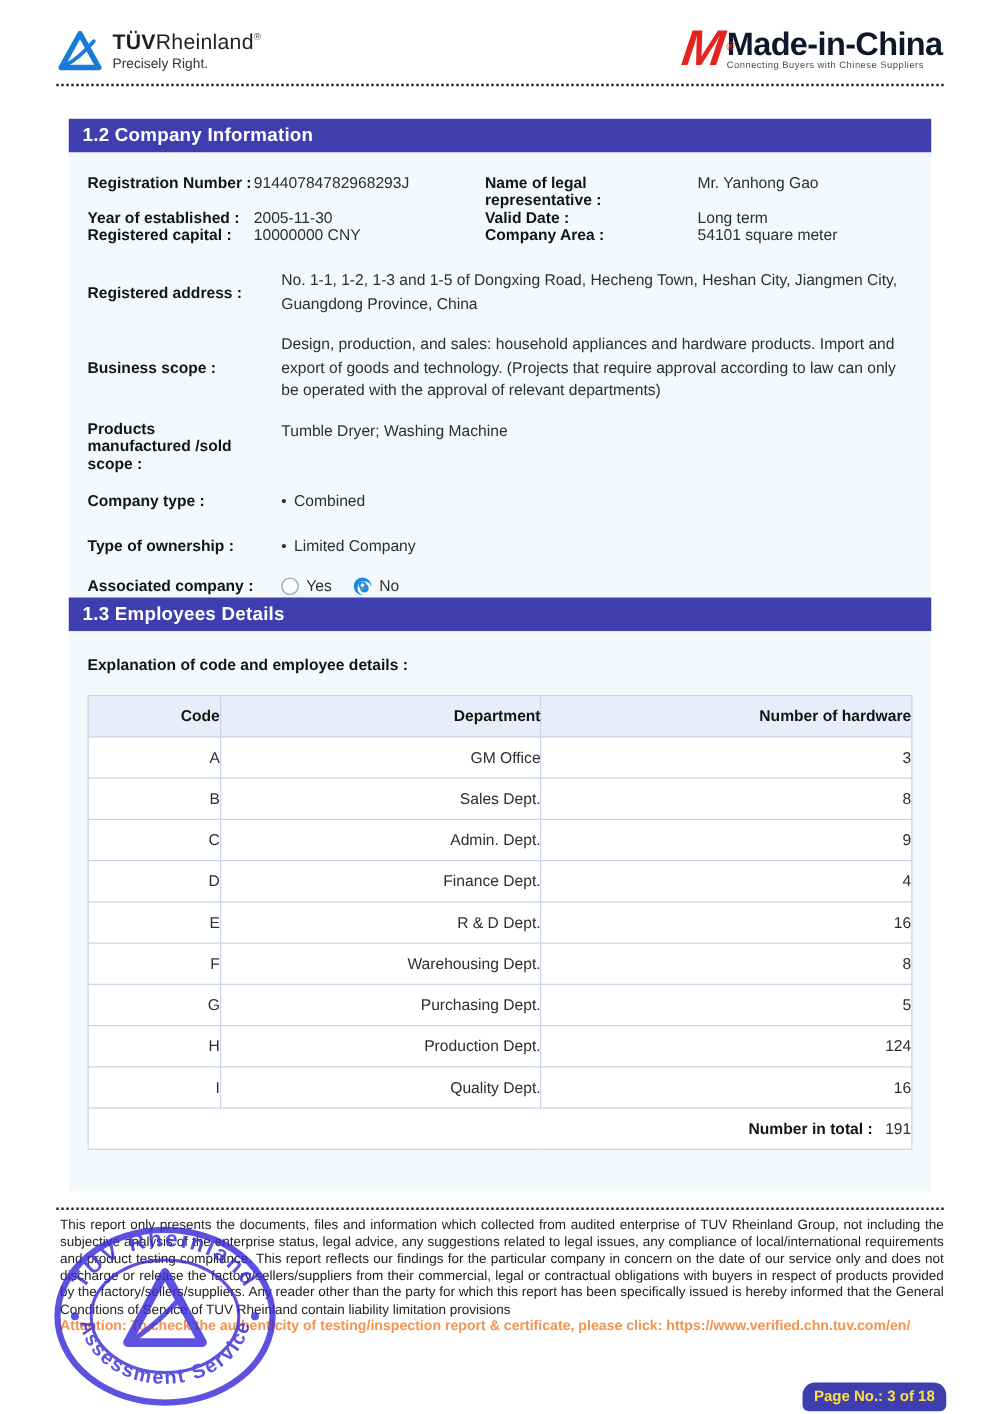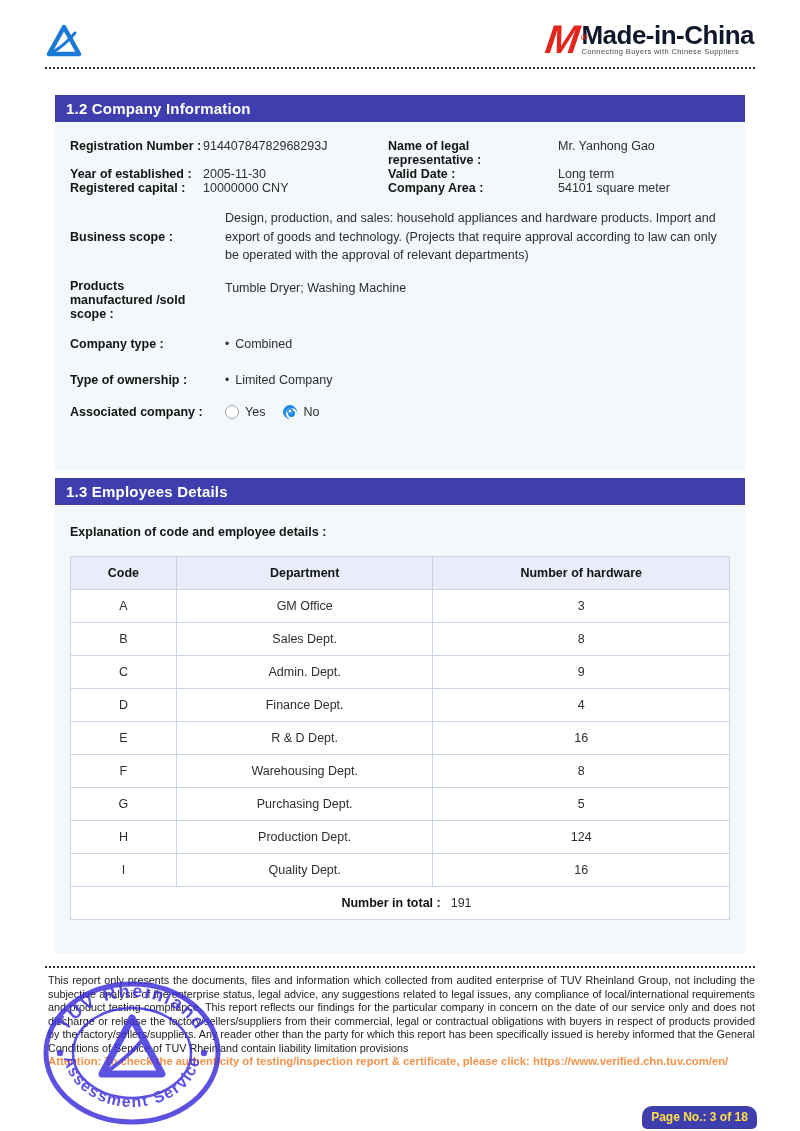--- a/index.html
+++ b/index.html
@@ -68,21 +68,21 @@
     content:""; position:absolute; left:2px; top:2px; width:7px; height:7px;
     border-radius:50%; border:2px solid #fff;
   }
 
   #sec-employees { top:478px; }
   #sec-employees .panel { padding:20px 15px 0 15px; height:448px; }
   .explain { font-size:12.5px; font-weight:bold; color:#141414; margin-bottom:17px; }
 
   table.emp { border-collapse:collapse; width:660px; font-size:12.5px; background:#ffffff; }
   table.emp th, table.emp td {
-    border:1px solid #c9d5e6; text-align:center; height:33px; color:#2e2e2e;
+    border:1px solid #c9d5e6; text-align:right; height:33px; color:#2e2e2e;
   }
   table.emp th { background:#e9edf9; font-weight:bold; color:#141414; }
   col.c-code { width:106px; } col.c-dept { width:257px; } col.c-num { width:297px; }
   td.total-cell { text-align:left; padding-left:13px; }
   .total-lbl { font-weight:bold; color:#141414; margin-right:10px; }
 
   
   .disclaimer {
     position:absolute; top:974px; left:48px; width:707px;
     font-size:10.8px; line-height:13.6px; color:#222; text-align:justify;
@@ -106,20 +106,24 @@
 
 <div class="page">
 
   <div class="hdr">
     <div class="tuv-logo">
       <span>
         <svg width="36" height="34" viewBox="0 0 36 34">
           <path d="M18 3 L33 30 L3 30 Z" fill="none" stroke="#1b7ad8" stroke-width="4.5" stroke-linejoin="round"></path>
           <path d="M7 28 C14 24 23 16 29 9" fill="none" stroke="#1b7ad8" stroke-width="3" stroke-linecap="round"></path>
         </svg>
+      </span>
+      <span class="tuv-text">
+        <span class="tuv-brand"><span class="b">TÜV</span><span>Rheinland</span><sup>®</sup></span>
+        <div class="tuv-tagline">Precisely Right.</div>
       </span>
     </div>
     <div class="mic-logo">
       <span class="mic-m"><span>M</span><sup>®</sup></span>
       <span class="mic-right">
         <div class="mic-name">Made-in-China</div>
         <div class="mic-tagline">Connecting Buyers with Chinese Suppliers</div>
       </span>
     </div>
     <div class="dotted top"></div>
@@ -139,20 +143,24 @@
         <span class="val">2005-11-30</span>
         <span class="lbl">Valid Date :</span>
         <span class="val">Long term</span>
 
         <span class="lbl">Registered capital :</span>
         <span class="val">10000000 CNY</span>
         <span class="lbl">Company Area :</span>
         <span class="val">54101 square meter</span>
       </div>
 
+      <div class="frow" style="margin-top:20px;">
+        <span class="lbl">Registered address :</span>
+        <span class="val">No. 1-1, 1-2, 1-3 and 1-5 of Dongxing Road, Hecheng Town, Heshan City, Jiangmen City, Guangdong Province, China</span>
+      </div>
 
       <div class="frow">
         <span class="lbl">Business scope :</span>
         <span class="val">Design, production, and sales: household appliances and hardware products. Import and export of goods and technology. (Projects that require approval according to law can only be operated with the approval of relevant departments)</span>
       </div>
 
       <div class="frow">
         <span class="lbl">Products manufactured /sold scope :</span>
         <span class="val">Tumble Dryer; Washing Machine</span>
       </div>

